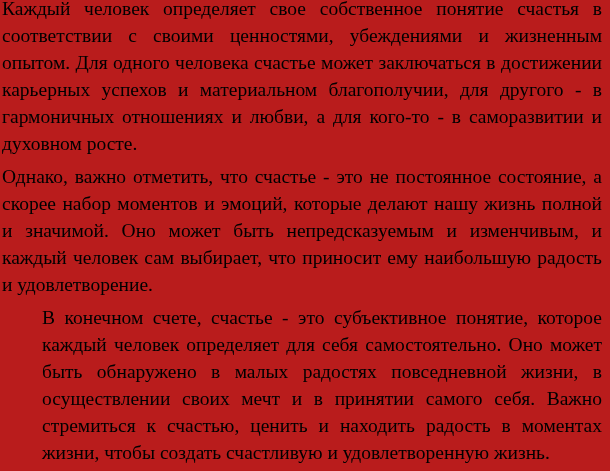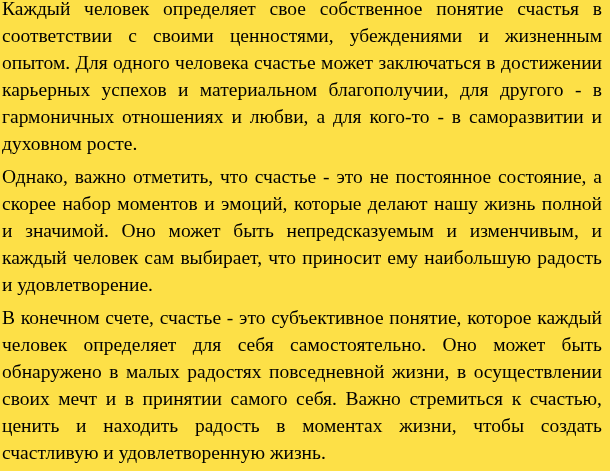--- a/index.html
+++ b/index.html
@@ -4,38 +4,39 @@
 <style>
   html, body {
     margin: 0;
     padding: 0;
     background: #ffffff;
   }
   .page {
     width: 610px;
     height: 471px;
     box-sizing: border-box;
-    background: #fde047;
+    background: #b91c1c;
     padding: 0 8px 0 2px;
     overflow: hidden;
     font-family: "Liberation Serif", "DejaVu Serif", serif;
     font-size: 19.5px;
     line-height: 27px;
     color: #000000;
     text-align: justify;
     text-justify: inter-word;
   }
   .page p {
     margin: 0 0 6px 0;
   }
   .page p:first-child {
     margin-top: -5px;
   }
   .page p:last-child {
     margin-bottom: 0;
+    margin-left: 40px;
   }
 </style>
 </head>
 <body>
 
 <div class="page">
   <p>Каждый человек определяет свое собственное понятие счастья в соответствии с своими ценностями, убеждениями и жизненным опытом. Для одного человека счастье может заключаться в достижении карьерных успехов и материальном благополучии, для другого - в гармоничных отношениях и любви, а для кого-то - в саморазвитии и духовном росте.</p>
   <p>Однако, важно отметить, что счастье - это не постоянное состояние, а скорее набор моментов и эмоций, которые делают нашу жизнь полной и значимой. Оно может быть непредсказуемым и изменчивым, и каждый человек сам выбирает, что приносит ему наибольшую радость и удовлетворение.</p>
   <p>В конечном счете, счастье - это субъективное понятие, которое каждый человек определяет для себя самостоятельно. Оно может быть обнаружено в малых радостях повседневной жизни, в осуществлении своих мечт и в принятии самого себя. Важно стремиться к счастью, ценить и находить радость в моментах жизни, чтобы создать счастливую и удовлетворенную жизнь.</p>
 </div>

